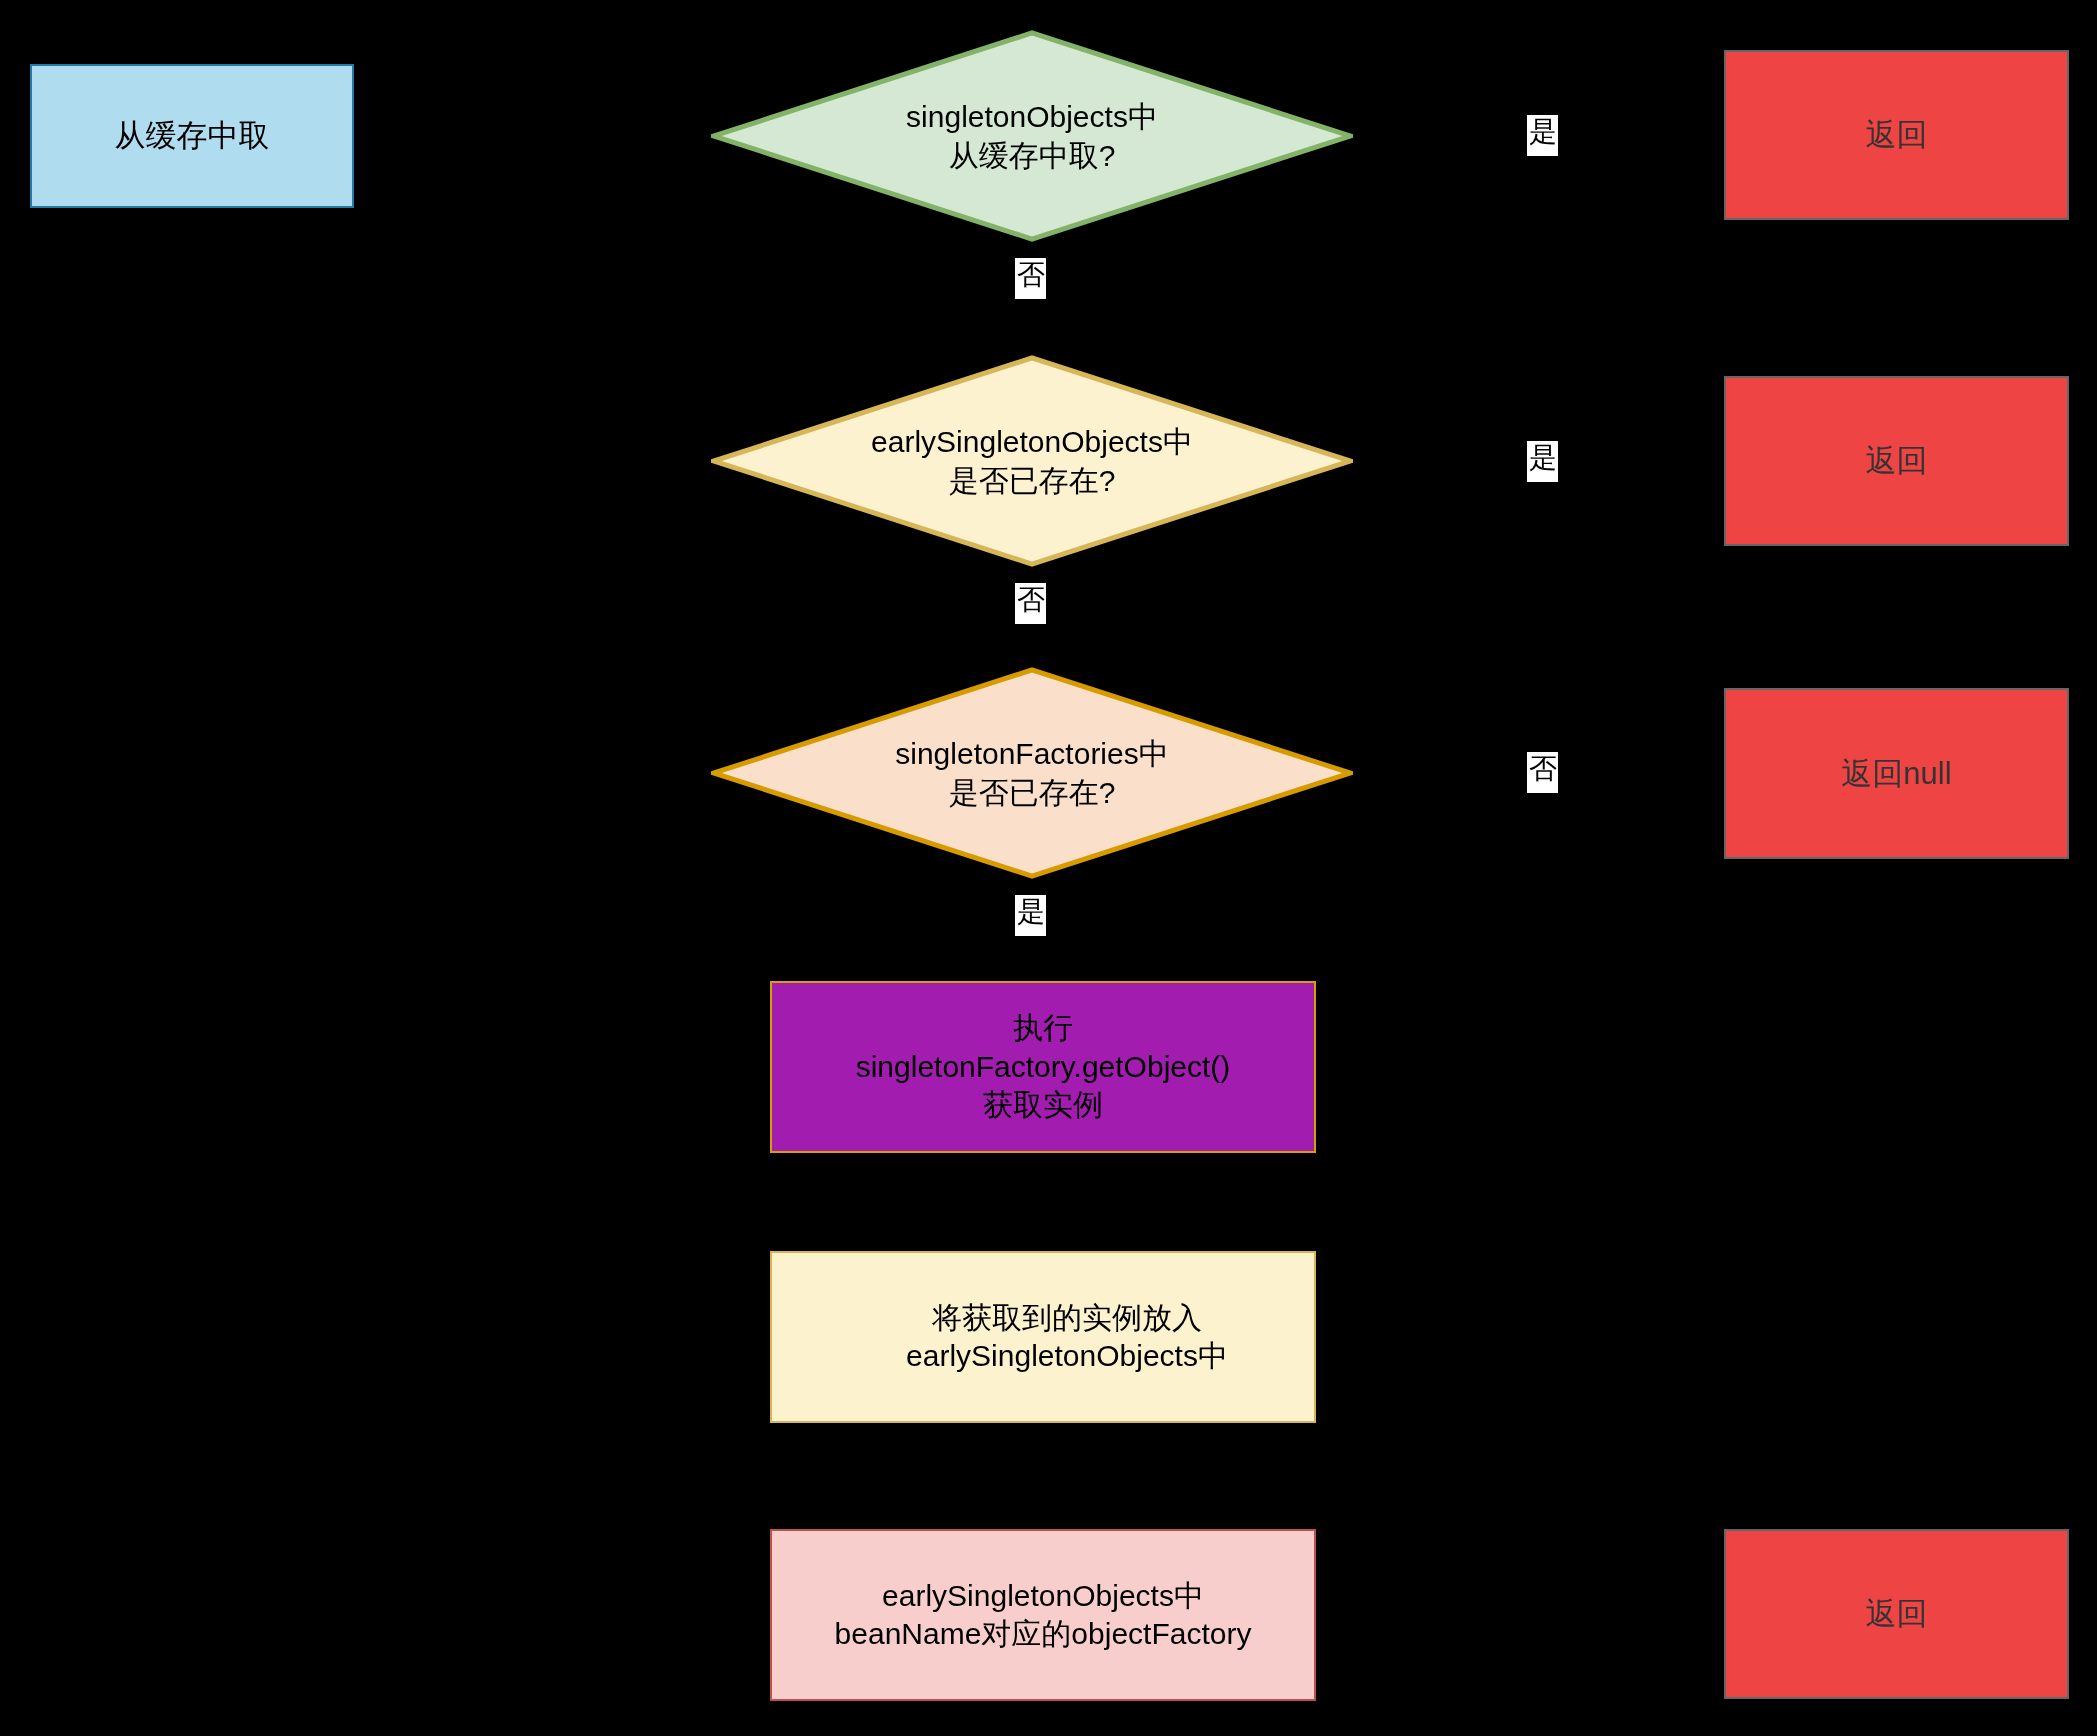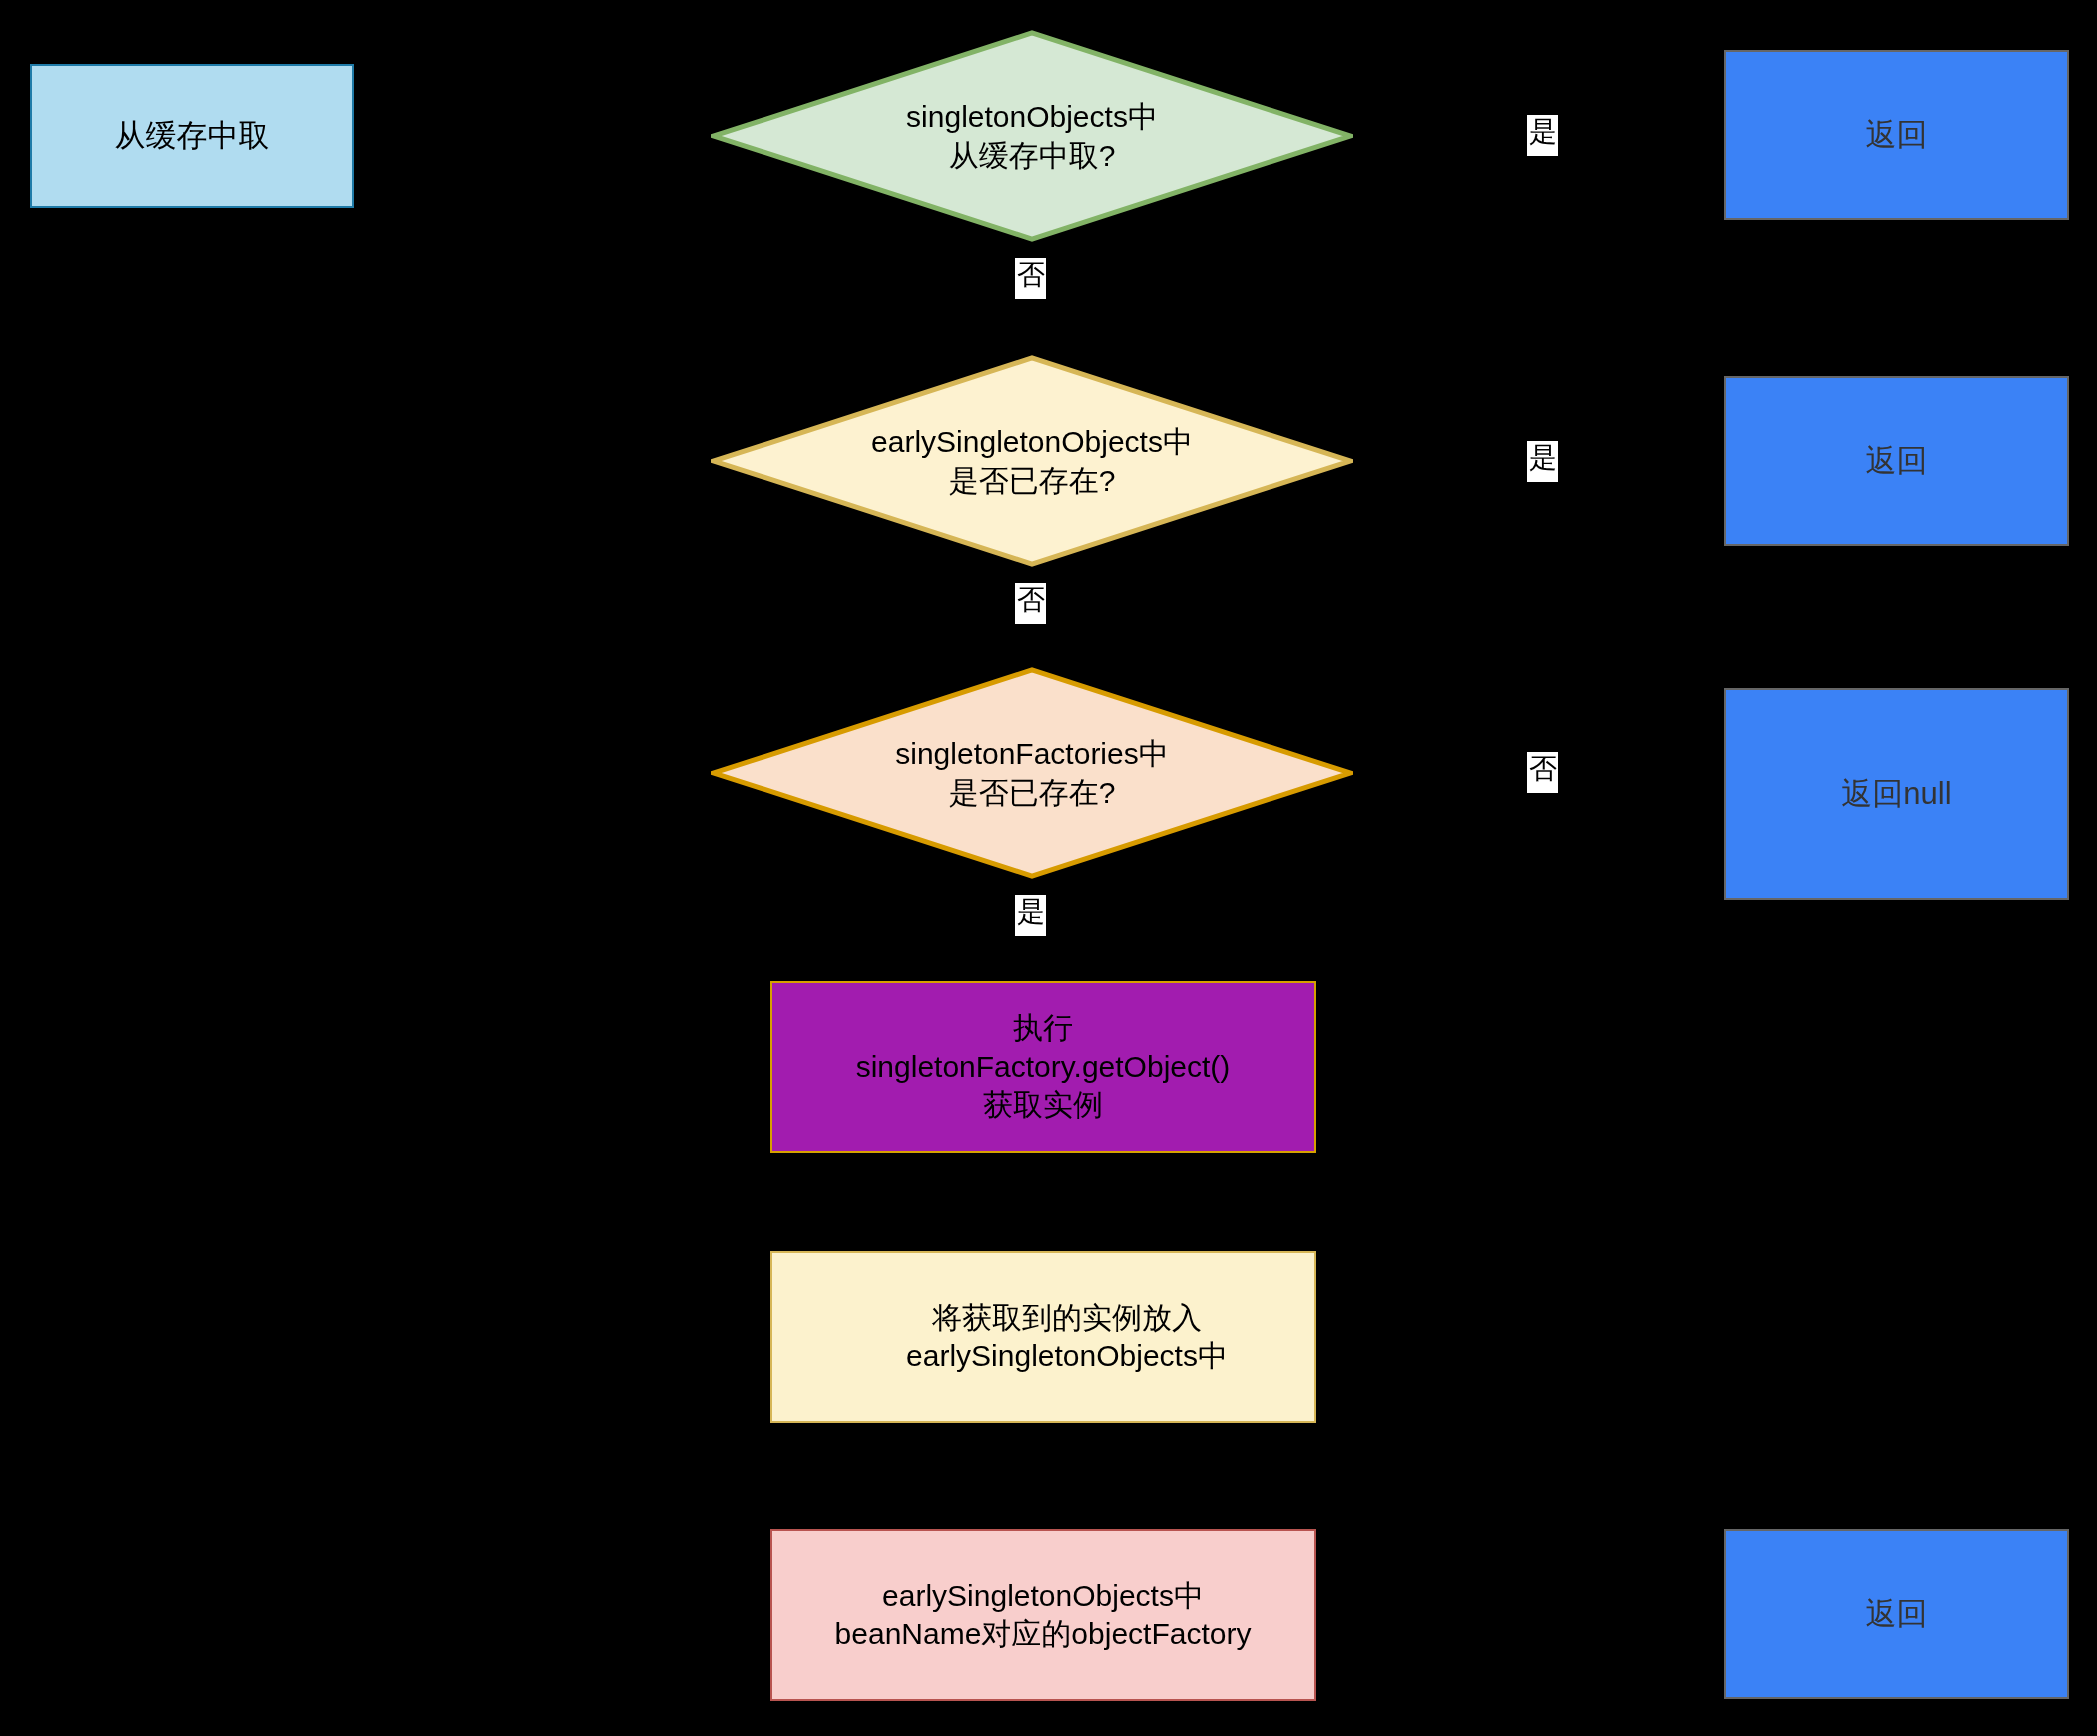--- a/index.html
+++ b/index.html
@@ -48,21 +48,21 @@
   }
 
   .rect-start {
     background: #b0dcf0;
     border-color: #1f7ba8;
     color: #000000;
     font-size: 31px;
   }
 
   .rect-terminator {
-    background: #3b82f6;
+    background: #ef4444;
     border-color: #666666;
     color: #333333;
     font-size: 31px;
   }
 
   .rect-orange {
     background: #a21caf;
     border-color: #d6a000;
     color: #000000;
     font-size: 30px;
@@ -168,21 +168,21 @@
       <polygon points="452.5,4 901,149.5 452.5,295 4,149.5" fill="#fae0cb" stroke="#d79b00" stroke-width="7"></polygon>
     </svg>
     <div class="diamond-label">singletonFactories中
 是否已存在?</div>
   </div>
 
   <div class="edge-label" style="left:1527px; top:752px; width:31px; height:41px;">否</div>
 
   <div class="edge-label" style="left:1015px; top:895px; width:31px; height:41px;">是</div>
 
-  <div class="node rect rect-terminator" style="left:1724px; top:688px; width:345px; height:212px;">
+  <div class="node rect rect-terminator" style="left:1724px; top:688px; width:345px; height:171px;">
     <span class="node-text">返回null</span>
   </div>
 
   <div class="node rect rect-orange" style="left:770px; top:981px; width:546px; height:172px;">
     <span class="node-text">执行
 singletonFactory.getObject()
 获取实例</span>
   </div>
 
   <div class="node rect rect-yellow" style="left:770px; top:1251px; width:546px; height:172px;padding-left:48px;">

